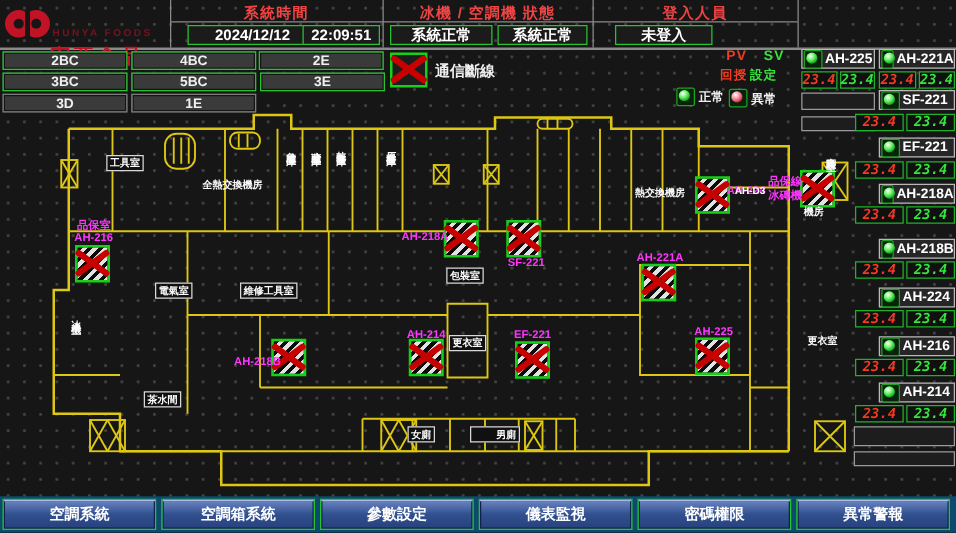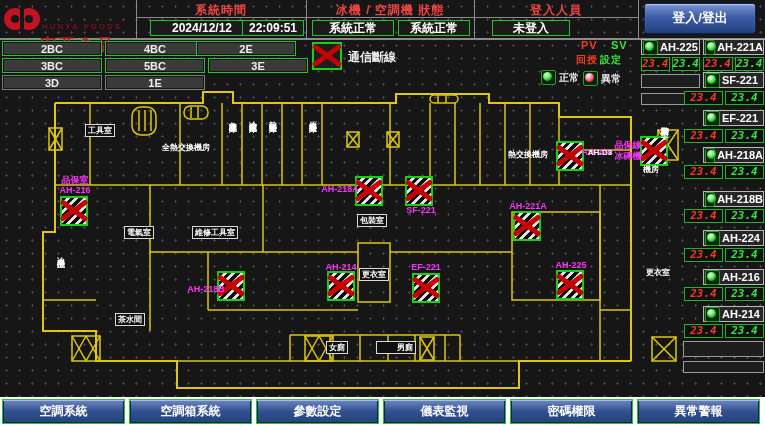--- a/index.html
+++ b/index.html
@@ -53,21 +53,21 @@
   .unit-vals span{flex:1;border:1px solid #1fb32a;background:#101010;box-sizing:border-box;
      font-family:"DejaVu Sans Mono",monospace;font-size:11px;font-weight:bold;font-style:italic;
      text-align:center;line-height:12px;}
   .ebox{position:absolute;border:1px solid #9a9a9a;background:#1d1d1d;box-sizing:border-box;}
   
   .mlabel{position:absolute;transform:translateX(-50%);color:#ff35ff;font-size:9px;font-weight:bold;white-space:nowrap;}
   .rlabel{position:absolute;transform:translateX(-50%);color:#fdfdfd;font-size:8px;font-weight:bold;white-space:nowrap;line-height:9px;}
   .rlabel.v{writing-mode:vertical-lr;transform:none;letter-spacing:1px;}
   .rlabel.b{border:1px solid #d9d9d9;background:#101010;padding:1px 2px;}
   
-  #nav{position:absolute;left:0;top:397px;width:765px;height:29px;background:#ffffff;}
+  #nav{position:absolute;left:0;top:397px;width:765px;height:29px;background:#0c4a6e;}
   .nbtn{position:absolute;top:2px;width:123px;height:25px;border:1px solid #27c32f;box-sizing:border-box;
      background:linear-gradient(#6e86c4,#31508f 50%,#27417c);color:#fff;font-size:12px;font-weight:bold;
      text-align:center;line-height:23px;box-shadow:inset 0 1px 0 #a9bbe4, inset 0 0 0 1px #10224d;}
 </style>
 </head>
 <body>
 
 <svg class="abs" width="765" height="426" viewBox="0 0 765 426" style="left:0;top:0;">
   <g stroke="#ddc713" stroke-width="2" fill="none">
 
@@ -212,26 +212,25 @@
   <div class="gbox" style="left:150px;top:20px;width:104px;height:16px;">2024/12/12</div>
   <div class="gbox" style="left:242px;top:20px;width:62px;height:16px;">22:09:51</div>
 
   <div class="hlabel" style="left:306px;width:168px;">冰機 / 空調機 狀態</div>
   <div class="gbox" style="left:312px;top:20px;width:82px;height:16px;">系統正常</div>
   <div class="gbox" style="left:398px;top:20px;width:72px;height:16px;">系統正常</div>
 
   <div class="hlabel" style="left:474px;width:164px;">登入人員</div>
   <div class="gbox" style="left:492px;top:20px;width:78px;height:16px;">未登入</div>
 
-  <div id="login-btn">登入/登出</div>
 </div>
 
 <div class="fbtn" style="left:2px;top:41px;">2BC</div>
 <div class="fbtn" style="left:105px;top:41px;">4BC</div>
-<div class="fbtn" style="left:196px;top:41px;">2E</div>
+<div class="fbtn" style="left:207px;top:41px;">2E</div>
 <div class="fbtn" style="left:2px;top:58px;">3BC</div>
 <div class="fbtn" style="left:105px;top:58px;">5BC</div>
 <div class="fbtn" style="left:208px;top:58px;">3E</div>
 <div class="fbtn dim" style="left:2px;top:75px;">3D</div>
 <div class="fbtn dim" style="left:105px;top:75px;">1E</div>
 
 <div id="legend-marker" class="marker" style="left:312px;top:42px;width:30px;height:28px;"></div>
 <div class="ltext" style="left:348px;top:49px;">通信斷線</div>
 
 <div class="pvsv red" style="left:581px;top:39px;">PV</div>

